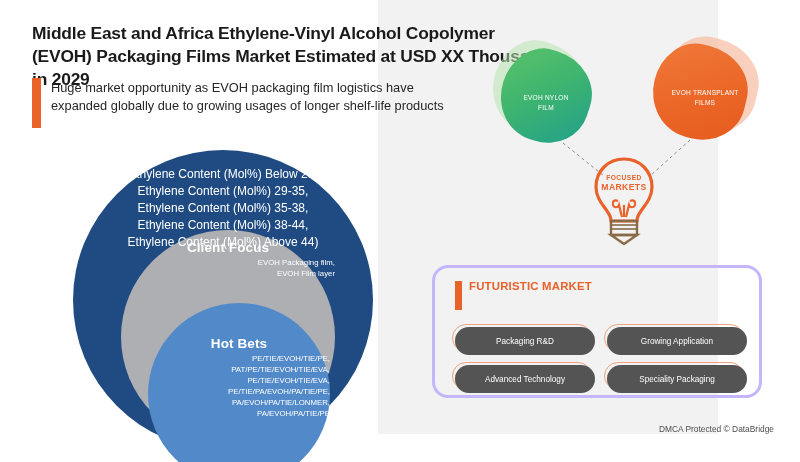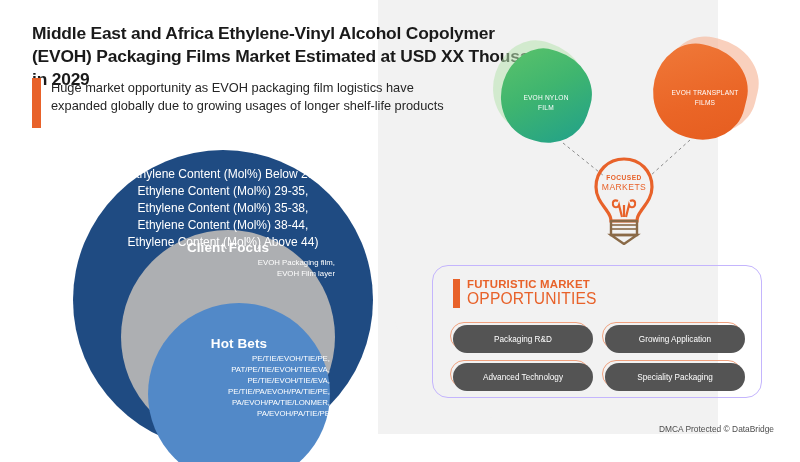--- a/index.html
+++ b/index.html
@@ -177,30 +177,30 @@
   .bulb-text {
     position: absolute;
     left: 0;
     top: 19px;
     width: 72px;
     text-align: center;
     color: #e8622a;
     pointer-events: none;
   }
   .bulb-text .t1 { font-size: 6.6px; font-weight: bold; letter-spacing: .5px; }
-  .bulb-text .t2 { font-size: 8.6px; font-weight: normal; letter-spacing: .4px; margin-top: 1px; }
+  .bulb-text .t2 { font-size: 8.6px; font-weight: bold; letter-spacing: .4px; margin-top: 1px; }
 
   
   .panel {
     position: absolute;
     left: 432px;
     top: 265px;
     width: 330px;
     height: 133px;
-    border: 1px solid #c4b5fd;
+    border: 3px solid #c4b5fd;
     border-radius: 16px;
     box-sizing: border-box;
   }
   .panel-head {
     position: absolute;
     left: 20px;
     top: 13px;
     display: flex;
     align-items: flex-start;
   }
@@ -353,21 +353,20 @@
       <div class="t1">FOCUSED</div>
       <div class="t2">MARKETS</div>
     </div>
   </div>
 
   <div class="panel">
     <div class="panel-head">
       <div class="panel-bar"></div>
       <div>
         <div class="panel-title-1">FUTURISTIC MARKET</div>
-        <div class="panel-title-2">OPPORTUNITIES</div>
       </div>
     </div>
 
     <div class="pill-grid">
       <div class="pill-wrap">
         <div class="pill-shadow"></div>
         <div class="pill">Packaging R&amp;D</div>
       </div>
       <div class="pill-wrap">
         <div class="pill-shadow"></div>

